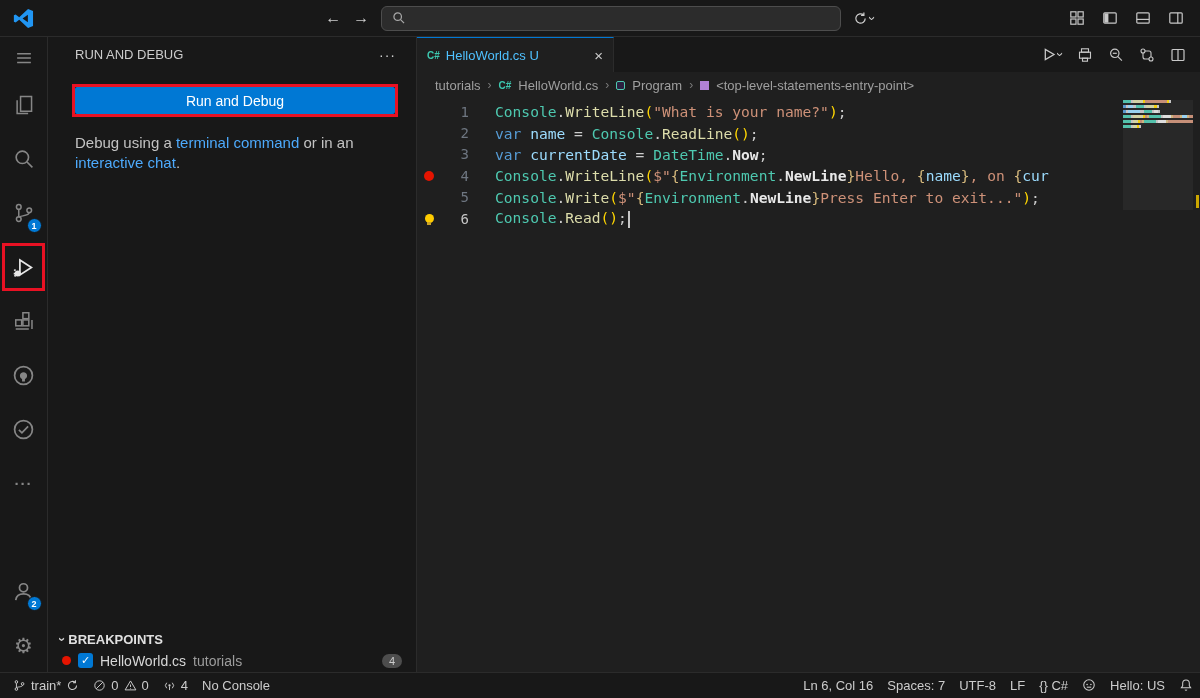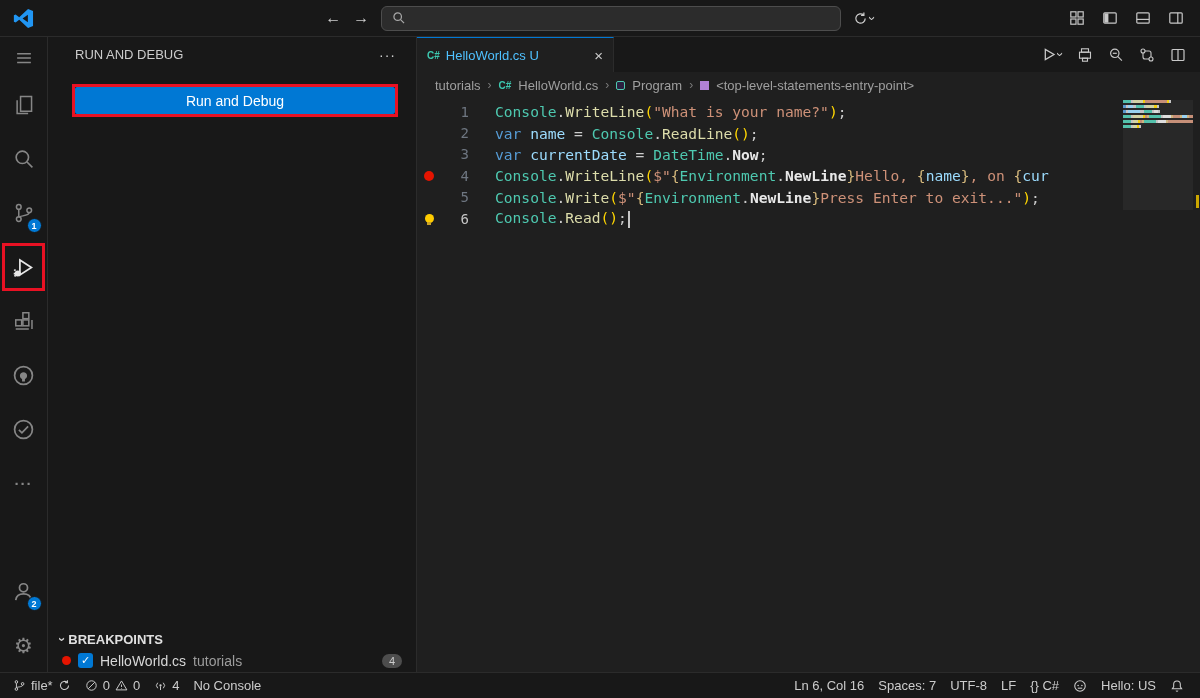--- a/index.html
+++ b/index.html
@@ -77,21 +77,21 @@
   .minimap{position:absolute;top:2px;right:7px;width:70px;height:110px;overflow:hidden}
   .mm-slider{position:absolute;inset:0;background:rgba(130,130,130,.10)}
   .mm-row{height:3px;margin-bottom:2px;white-space:nowrap;overflow:hidden;font-size:0}
   .mm-row span{display:inline-block;height:3px}
   .ruler-mark{position:absolute;right:1px;top:97px;width:3px;height:13px;background:#cca700}
 
   
   .statusbar{height:26px;background:#181818;border-top:1px solid #2b2b2b;display:flex;align-items:center;font-size:13px;color:#cccccc;flex:none}
   .sb-remote{height:100%;background:var(--accent,#0078d4);color:#fff;display:flex;align-items:center;gap:6px;padding:0 10px;cursor:pointer}
   .st-item{display:flex;align-items:center;gap:5px;padding:0 7px;height:100%;cursor:pointer}
-  .st-right{margin-left:auto;display:flex;align-items:center;padding-right:9px}
+  .st-right{margin-left:auto;display:flex;align-items:flex-start;padding-right:0}
   .st-item .ic{color:#cccccc}
 </style>
 </head>
 <body>
 
 <div id="app">
 
   <header class="titlebar">
     <span class="tb-logo">
       <svg width="21" height="21" viewBox="0 0 24 24">
@@ -240,20 +240,21 @@
     </nav>
 
     <aside class="sidebar">
       <div class="sb-header">
         <span>RUN AND DEBUG</span>
         <span class="sb-more">···</span>
       </div>
       <div class="btn-annotation">
         <button class="run-btn">Run and Debug</button>
       </div>
+      <p class="sb-text"><span>Debug using a </span><span class="link">terminal command</span><span> or in an </span><span class="link">interactive chat</span><span>.</span></p>
 
       <div class="sb-bottom">
         <div class="sb-section">
           <span class="chev">›</span>
           <span>BREAKPOINTS</span>
         </div>
         <div class="bp-row">
           <span class="bp-dot"></span>
           <span class="checkbox">
               <span>✓</span>
@@ -351,21 +352,21 @@
     <div class="st-item" style="margin-left:6px">
       <span class="ic">
         <svg width="13" height="13" viewBox="0 0 16 16" fill="none" stroke="currentColor" stroke-width="1.2">
             <circle cx="4.2" cy="3.6" r="1.6"></circle>
             <circle cx="4.2" cy="12.4" r="1.6"></circle>
             <circle cx="11.8" cy="6" r="1.6"></circle>
             <path d="M4.2 5.2v5.6"></path>
             <path d="M11.8 7.6c0 2.6-7.6 1.8-7.6 3.4"></path>
           </svg>
       </span>
-      <span>file*</span>
+      <span>train*</span>
       <span class="ic">
         <svg width="13" height="13" viewBox="0 0 16 16" fill="none" stroke="currentColor" stroke-width="1.3">
             <path d="M13 8a5 5 0 1 1-1.6-3.7"></path>
             <path d="M11.6 1.6v3h-3"></path>
           </svg>
       </span>
     </div>
     <div class="st-item">
       <span class="ic">
         <svg width="13" height="13" viewBox="0 0 16 16" fill="none" stroke="currentColor" stroke-width="1.2">

